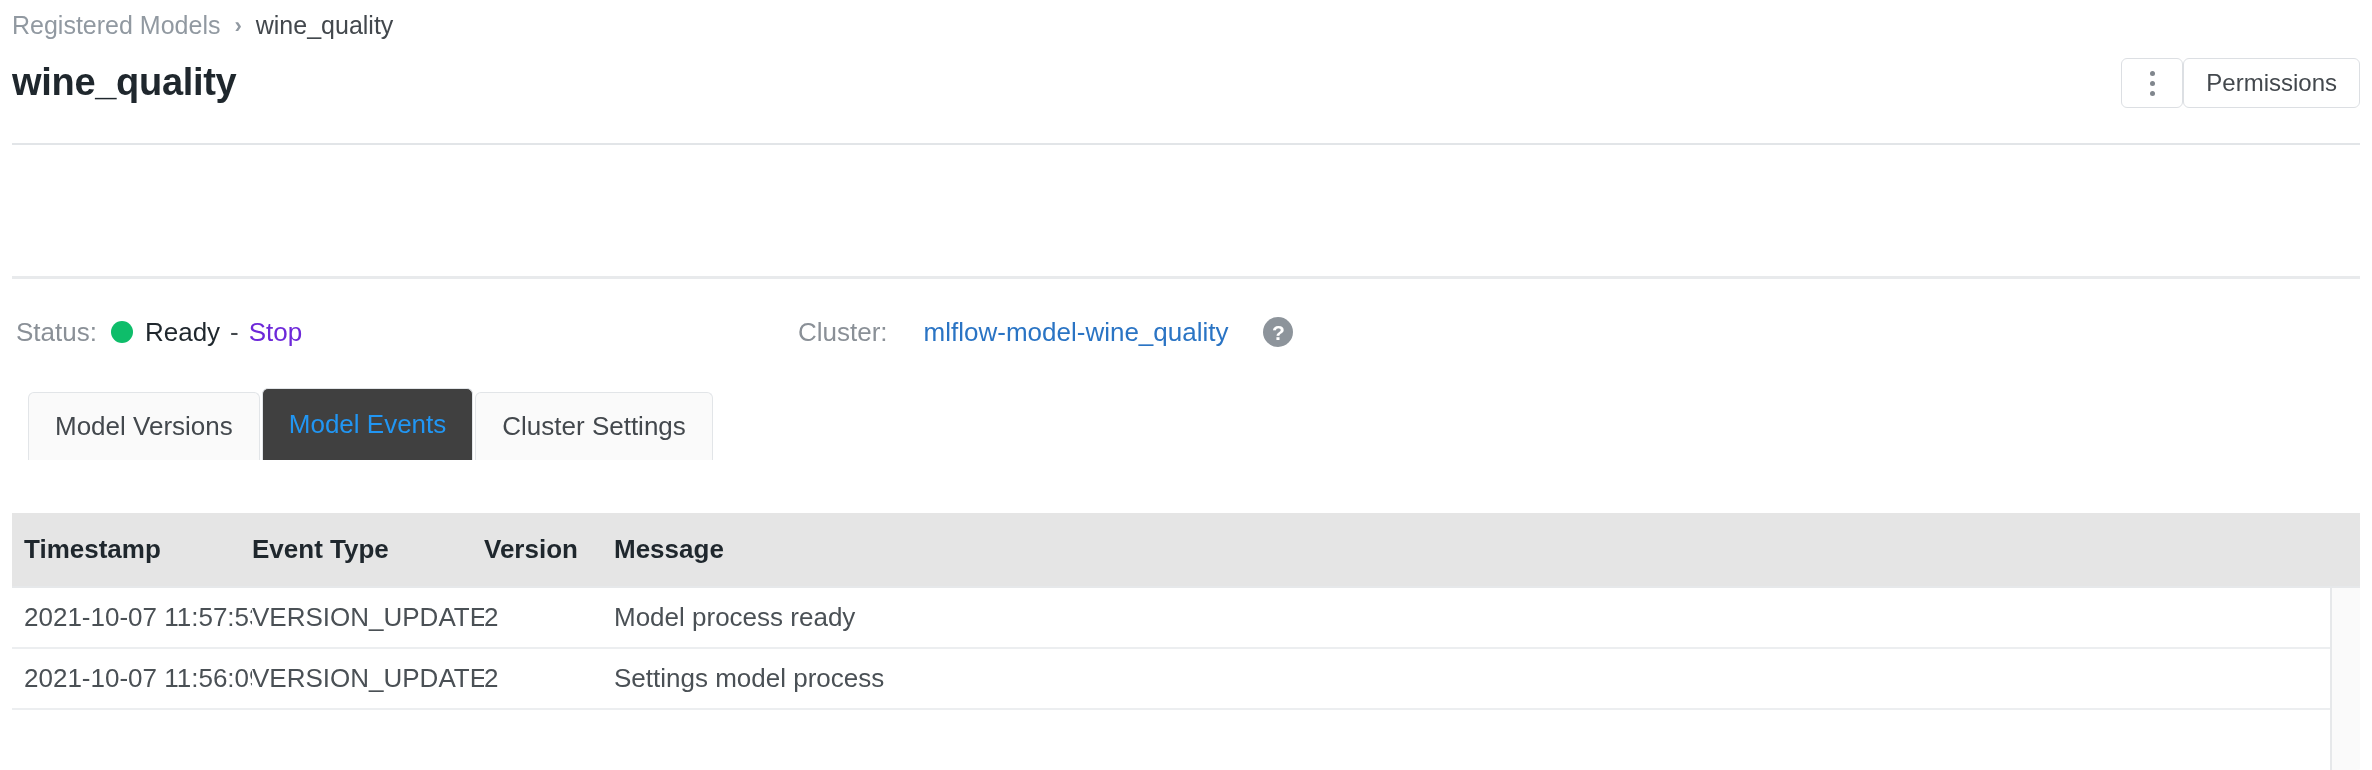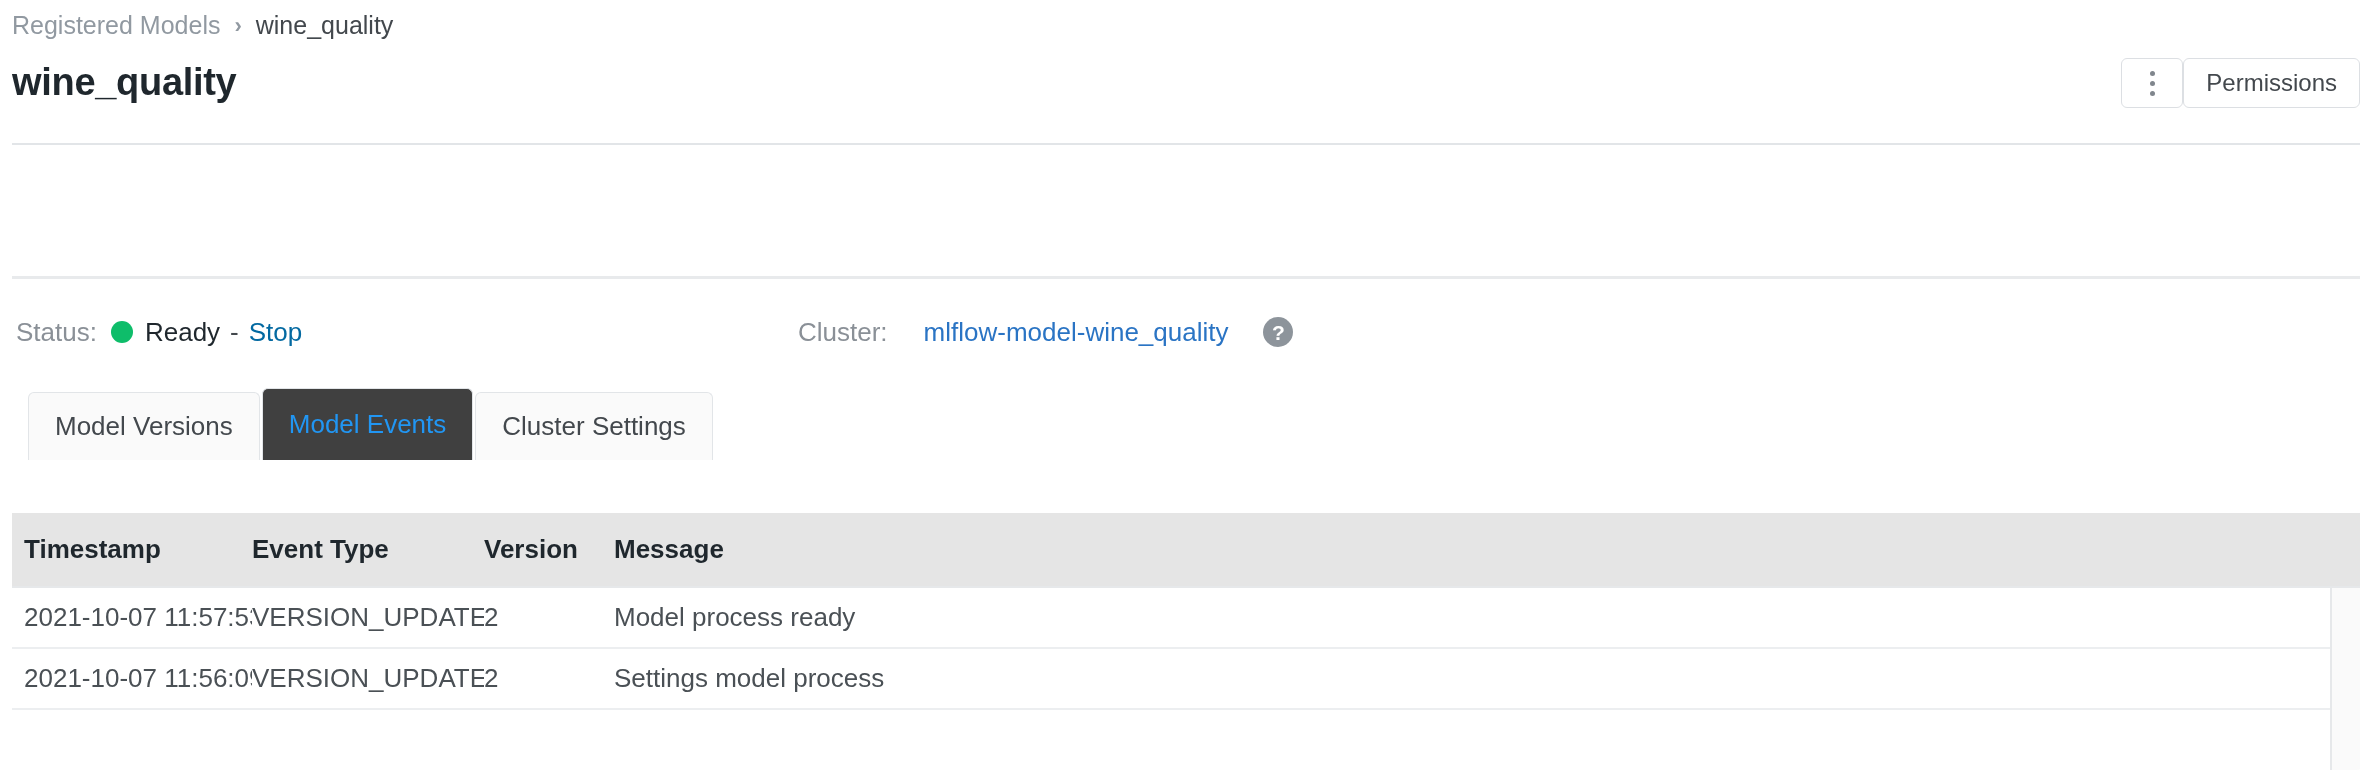--- a/index.html
+++ b/index.html
@@ -187,21 +187,21 @@
   .status-value {
     color: #1f272d;
     font-size: 26px;
   }
   .status-dash {
     color: #43484d;
     font-size: 26px;
     margin: 0 10px;
   }
   .link-blue {
-    color: #0369a1;
+    color: #6d28d9;
     font-size: 26px;
     cursor: pointer;
     text-decoration: none;
   }
 
   .cluster-group {
     position: absolute;
     left: 798px;
     top: 0;
     display: flex;

